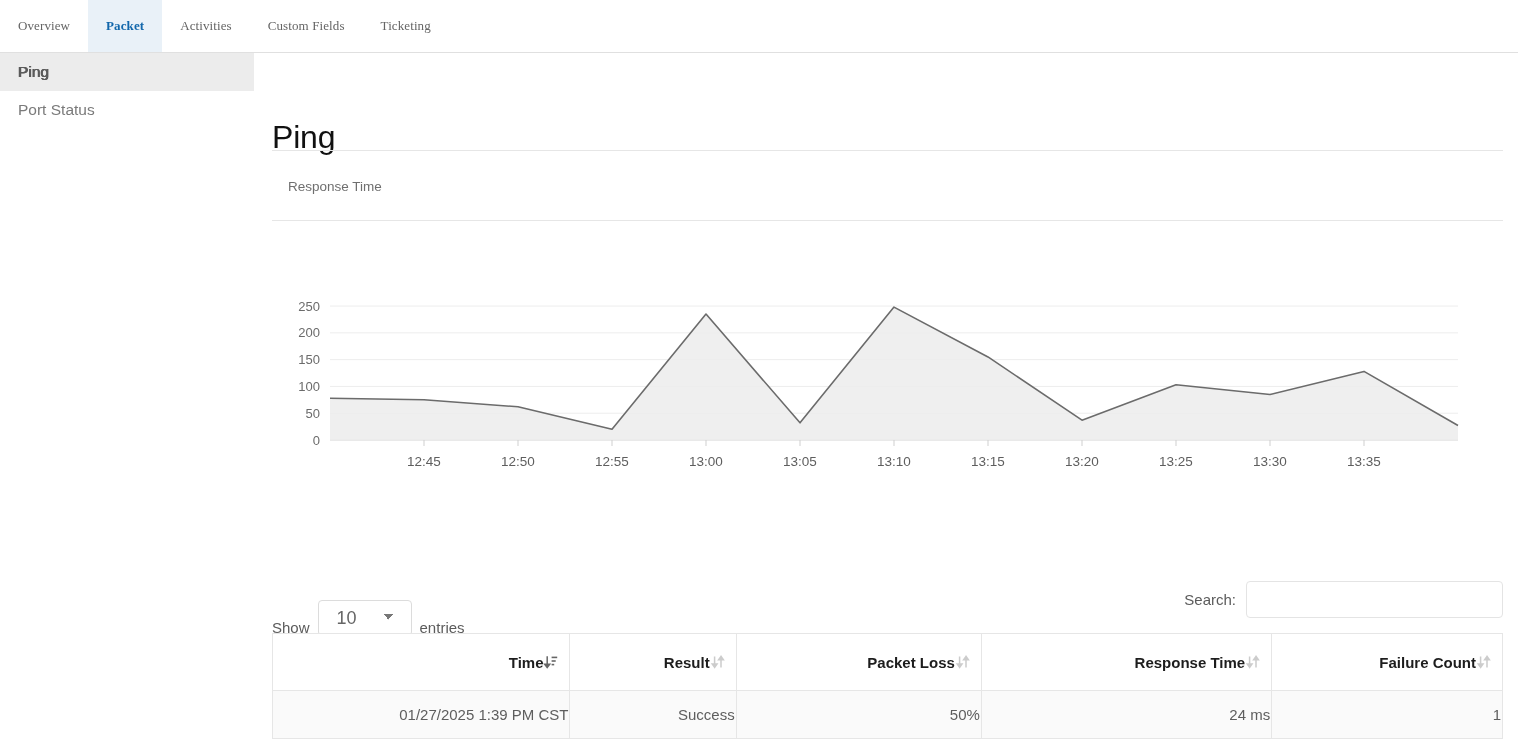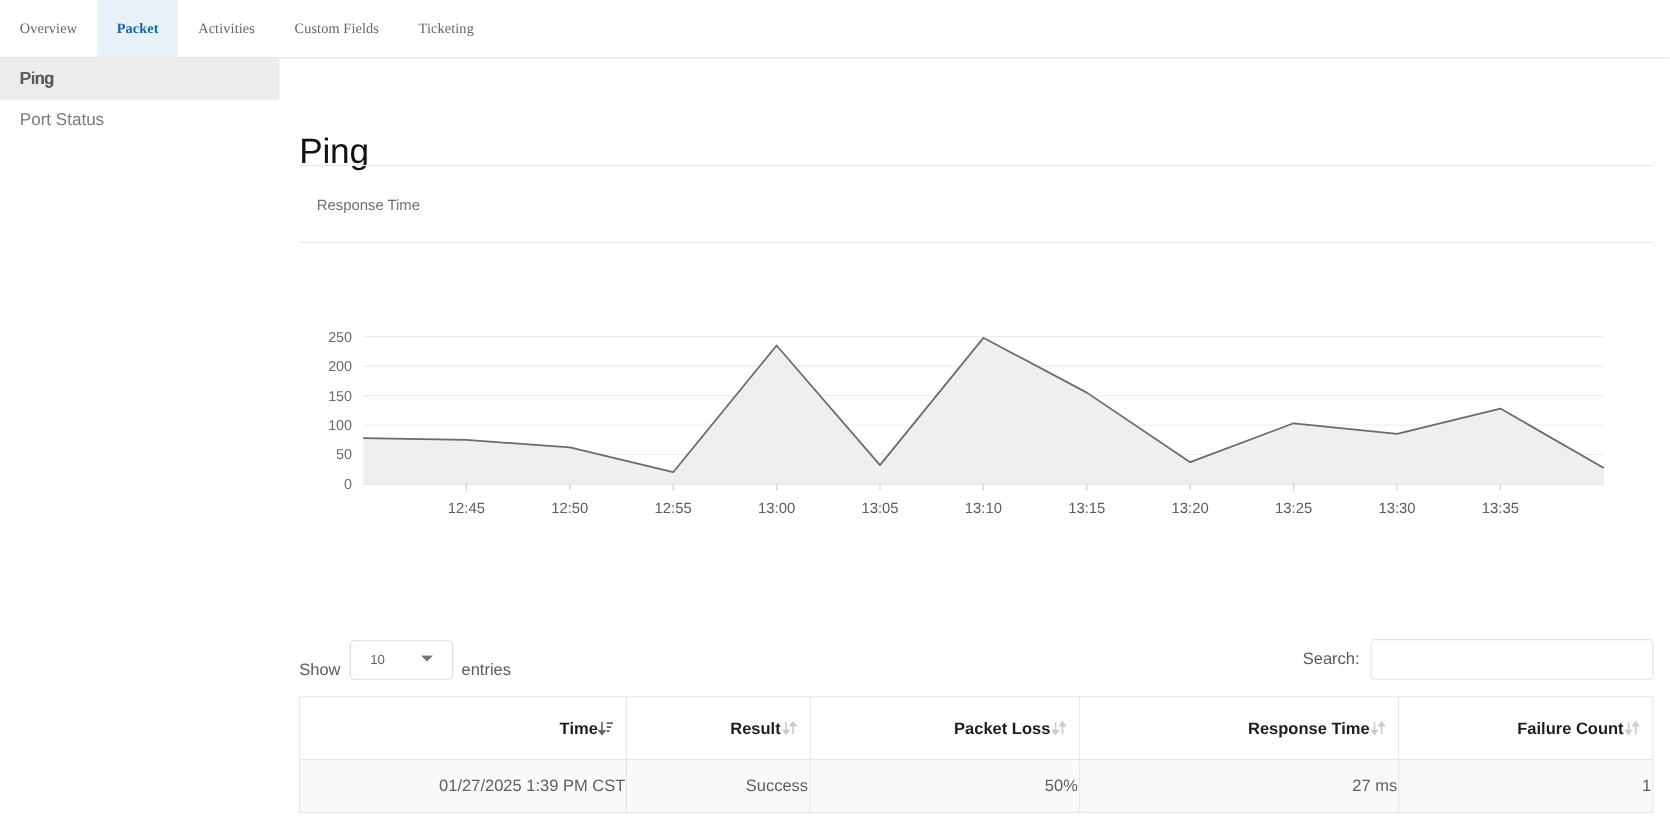--- a/index.html
+++ b/index.html
@@ -90,33 +90,34 @@
   
   .show-entries {
     position: absolute; left: 18px; top: 529px;
     display: flex; align-items: flex-end; gap: 8px;
     font-size: 15px; color: #5b5b5b;
   }
   .len-select {
     width: 94px; height: 36px;
     border: 1px solid #dcdcdc; border-radius: 4px;
     background: #fff;
-    font-size: 12px; color: #666;
+    font-size: 18px; color: #666;
     font-family: "Liberation Sans", sans-serif;
     padding-left: 18px;
     appearance: none; -webkit-appearance: none;
     background-image:
       linear-gradient(45deg, transparent 50%, #777 50%),
       linear-gradient(135deg, #777 50%, transparent 50%);
     background-position:
       calc(100% - 22px) calc(50% - 1px),
       calc(100% - 17px) calc(50% - 1px);
     background-size: 5.5px 5.5px, 5.5px 5.5px;
     background-repeat: no-repeat;
     cursor: pointer;
+    margin-top: 18px;
   }
   .search-box {
     position: absolute; right: 15px; top: 528px;
     display: flex; align-items: center; gap: 10px;
     font-size: 15px; color: #5b5b5b;
   }
   .search-input {
     width: 257px; height: 37px;
     border: 1px solid #e4e4e4; border-radius: 4px;
     background: #fff;
@@ -296,19 +297,19 @@
             </svg>
           </span>
         </th>
       </tr>
     </thead>
     <tbody>
       <tr>
         <td>01/27/2025 1:39 PM CST</td>
         <td>Success</td>
         <td>50%</td>
-        <td>27 ms</td>
+        <td>24 ms</td>
         <td>1</td>
       </tr>
     </tbody>
   </table>
 
 </section>
 
 </body></html>

